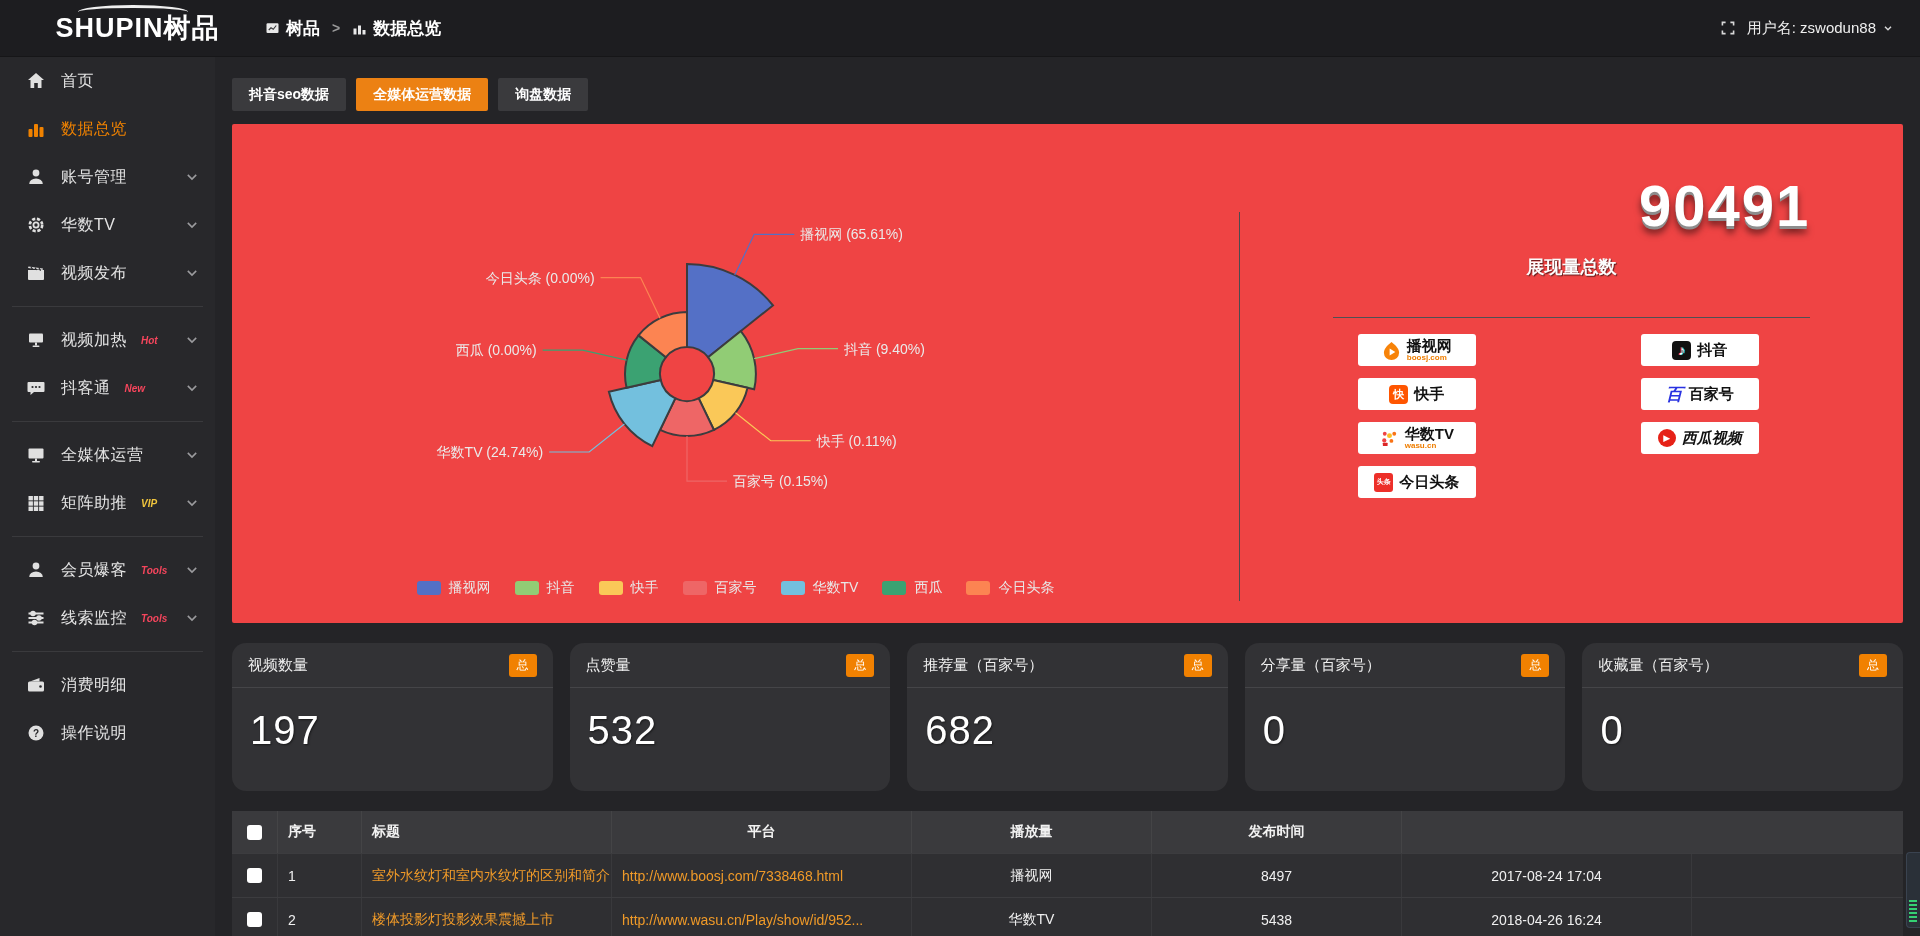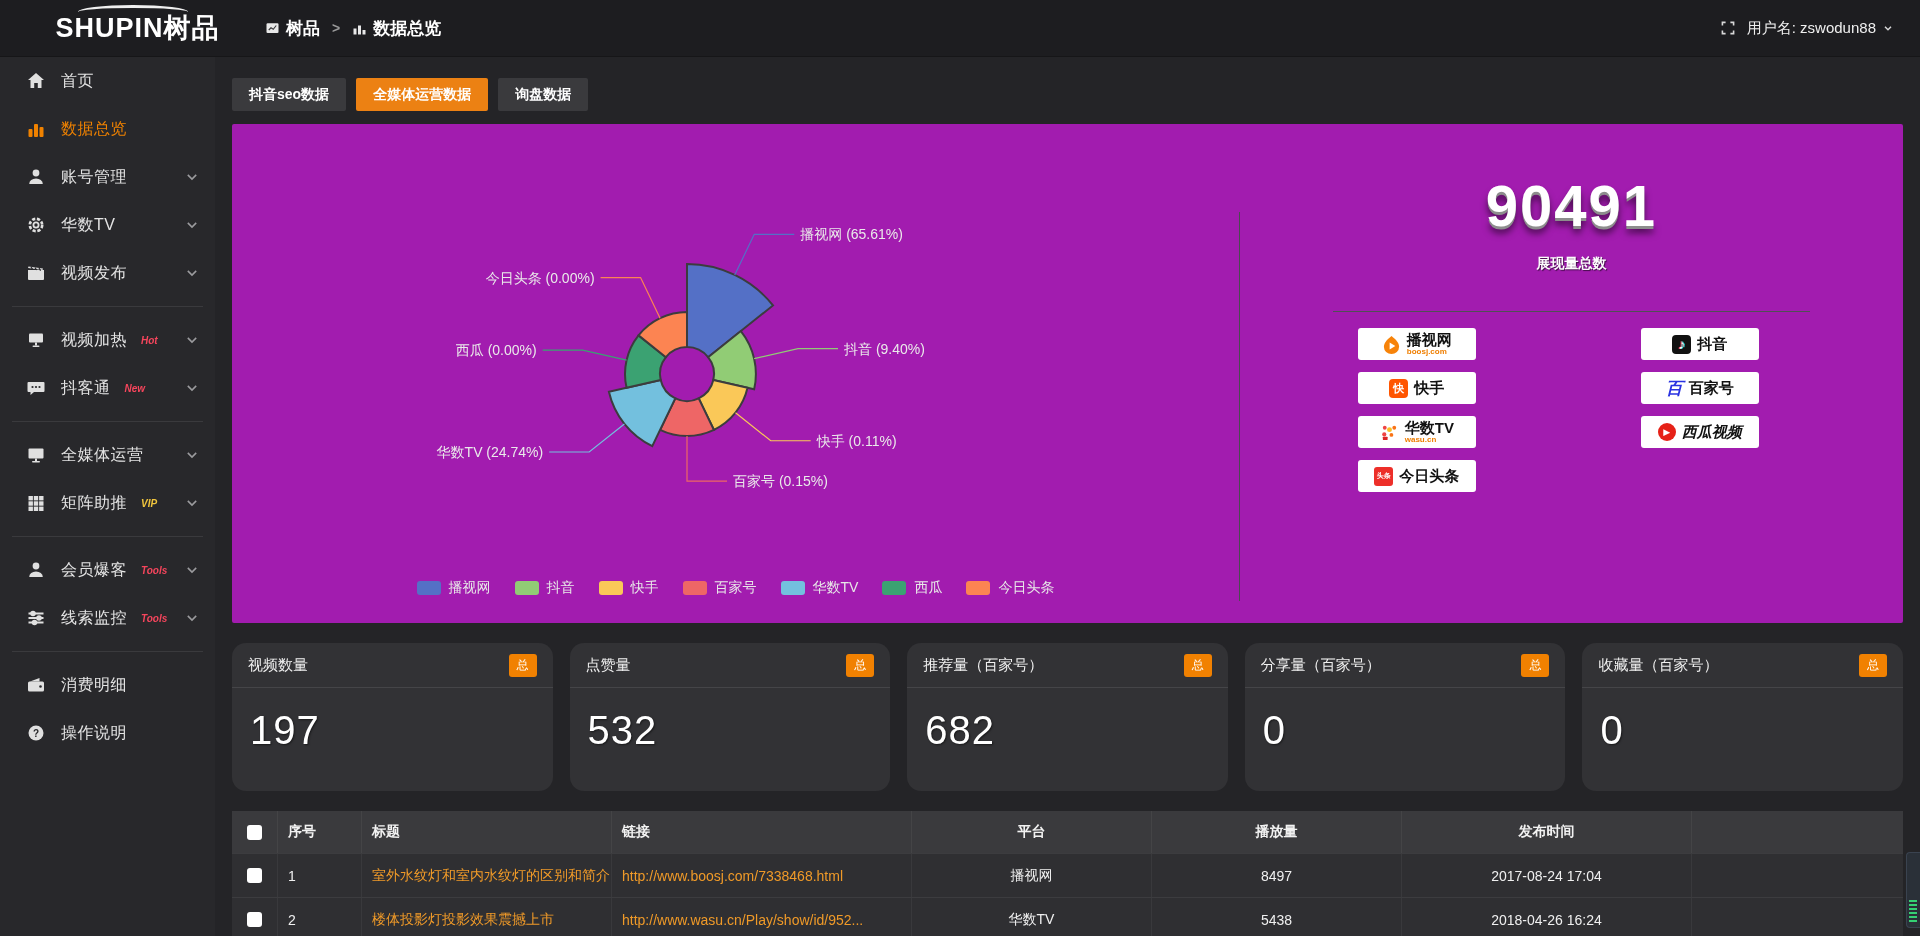--- a/index.html
+++ b/index.html
@@ -35,32 +35,32 @@
   .side-divider { height:1px; background:#3a3a3d; margin:9px 12px; }
 
   
   .main { position:absolute; left:215px; top:57px; right:0; bottom:0; padding:0 17px; overflow:hidden;}
   .tabs { margin-top:21px; display:flex; gap:10px; }
   .tab { height:33px; padding:0 17px; display:flex; align-items:center; background:#3a3a3d;
     color:#fff; font-size:14px; font-weight:bold; border-radius:2px; cursor:pointer;}
   .tab.active { background:#ec8113; }
 
   
-  .chart-panel { margin-top:13px; height:499px; background:#a21caf; border-radius:2px; position:relative; }
+  .chart-panel { margin-top:13px; height:499px; background:#ef4444; border-radius:2px; position:relative; }
   .pie-region { position:absolute; left:0; top:0; width:1007px; height:100%; }
   .legend-row { position:absolute; left:0; right:0; bottom:26px; display:flex; justify-content:center; gap:24px; }
   .legend-item { display:flex; align-items:center; gap:8px; cursor:pointer;}
   .legend-swatch { width:24px; height:14px; border-radius:3px; }
   .legend-label { color:#e8e8e8; font-size:14px; }
   .v-divider { position:absolute; left:1007px; top:88px; bottom:22px; width:1px; background:#4b4b4f; }
   .summary-region { position:absolute; left:1008px; right:0; top:0; bottom:0; }
   .summary-inner { width:72%; margin:0 auto; }
-  .big-number { margin-top:48px; text-align:center; color:#fff; font-size:58px; font-weight:bold;
+  .big-number { margin-top:48px; text-align:right; color:#fff; font-size:58px; font-weight:bold;
     text-shadow:0 3px 0 #8d8d8d, 0 7px 7px rgba(0,0,0,.55); letter-spacing:2px;}
-  .big-number-label { margin-top:16px; text-align:center; color:#fcfcfc; font-size:14px; font-weight:bold;
+  .big-number-label { margin-top:16px; text-align:center; color:#fcfcfc; font-size:18px; font-weight:bold;
     text-shadow:1px 1px 1px rgba(0,0,0,.6);}
   .summary-hr { margin-top:38px; border-top:1px solid #505054; }
   .platforms-title { margin-top:34px; color:#f2f2f2; font-size:15px; font-weight:bold; }
   .badge-grid { margin-top:16px; padding-left:25px; display:grid; grid-template-columns:118px 118px;
     column-gap:165px; row-gap:12px; }
   .p-badge { height:32px; background:#fff; border-radius:3px; display:flex; align-items:center;
     justify-content:center; gap:6px; padding:0 6px; cursor:pointer;}
   .p-badge .p-name { font-size:15px; font-weight:bold; color:#111; white-space:nowrap; }
   .p-badge .p-col { display:flex; flex-direction:column; line-height:1; }
   .p-badge .p-sub { font-size:8px; font-weight:bold; color:#ef7e00; margin-top:1px; }
@@ -528,21 +528,20 @@
     </div>
   </div>
 
   <div class="data-table">
     <div class="t-row t-head">
       <div class="t-cell center">
           <span class="checkbox"></span>
         </div>
       <div class="t-cell">序号</div>
       <div class="t-cell">标题</div>
-      <div class="t-cell">链接</div>
       <div class="t-cell center">平台</div>
       <div class="t-cell center">播放量</div>
       <div class="t-cell center">发布时间</div>
       <div class="t-cell last"></div>
     </div>
 
     <div class="t-row t-body-row">
       <div class="t-cell center">
           <span class="checkbox"></span>
         </div>

